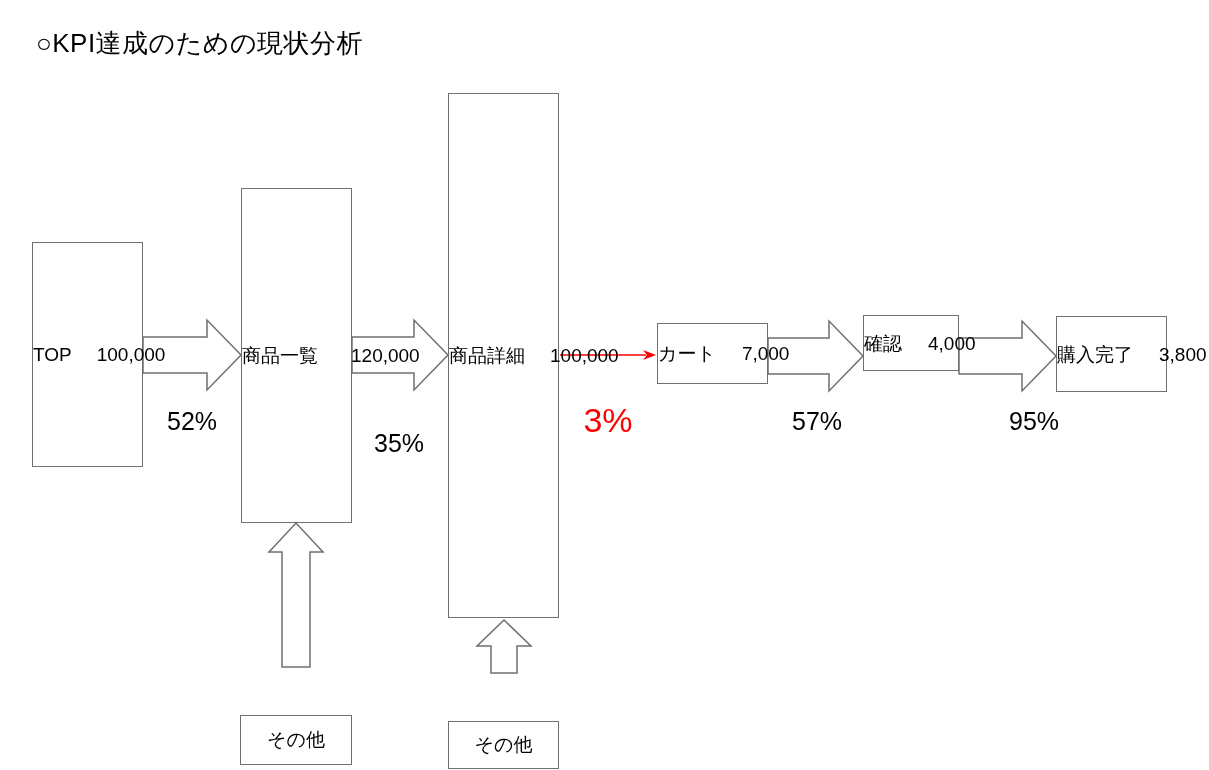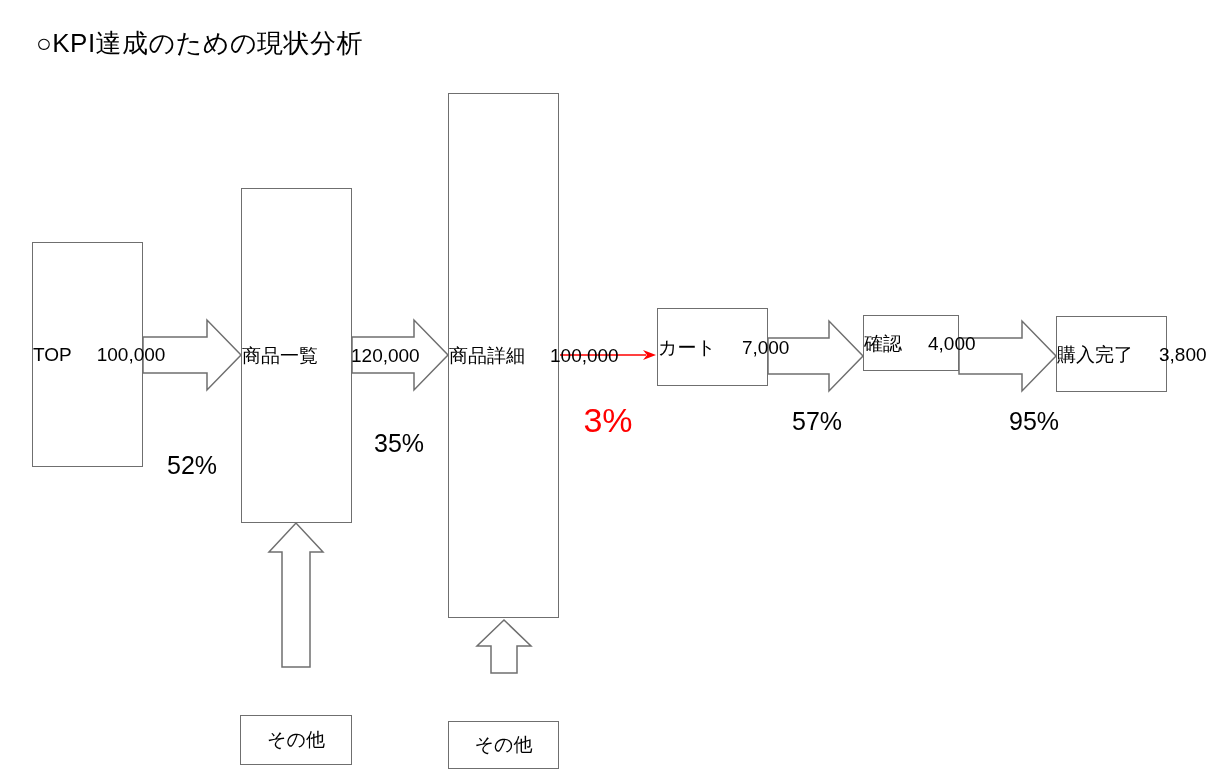--- a/index.html
+++ b/index.html
@@ -34,21 +34,21 @@
     text-align:center;
     box-sizing:border-box;
     z-index:2;
   }
   .stage span{display:block;line-height:1;white-space:nowrap;}
   
   .s0{left:32px; top:242px; width:111px; height:225px;}
   .s1{left:241px;top:188px; width:111px; height:335px;gap:33px;}
   .s2{left:448px;top:93px;  width:111px; height:525px;}
   
-  .s3{left:657px; top:308px; width:111px; height:78px; gap:26px;}
+  .s3{left:657px; top:323px; width:111px; height:61px; gap:26px;}
   .s4{left:863px; top:315px; width:96px;  height:56px; gap:26px;}
   .s5{left:1056px;top:316px; width:111px; height:76px; gap:26px;}
   
   .inflow{
     position:absolute;
     border:1.5px solid var(--line);
     background:#fff;
     display:flex;align-items:center;justify-content:center;
     font-size:19px;
     box-sizing:border-box;
@@ -58,21 +58,21 @@
   .inflow0{left:240px;top:667px;width:112px;height:50px;}
   .inflow1{left:448px;top:673px;width:111px;height:48px;}
   
   .pct{
     position:absolute;
     transform:translate(-50%,-50%);
     font-size:25px;
     white-space:nowrap;
     z-index:3;
   }
-  .pct0{left:192px;top:421px;margin-top:44px;}
+  .pct0{left:192px;top:421px;}
   .pct1{left:399px;top:443px;}
   .pct2{left:608px;top:420px;font-size:34px;color:var(--red);}
   .pct3{left:817px;top:421px;}
   .pct4{left:1034px;top:421px;}
   svg.arrows{position:absolute;left:0;top:0;z-index:1;}
   svg.arrows polygon.block{
     fill:#ffffff;stroke:var(--line);stroke-width:1.5;stroke-linejoin:miter;
   }
   svg.arrows line.redline{stroke:var(--red);stroke-width:1.6;}
   svg.arrows polygon.redhead{fill:var(--red);stroke:none;}

